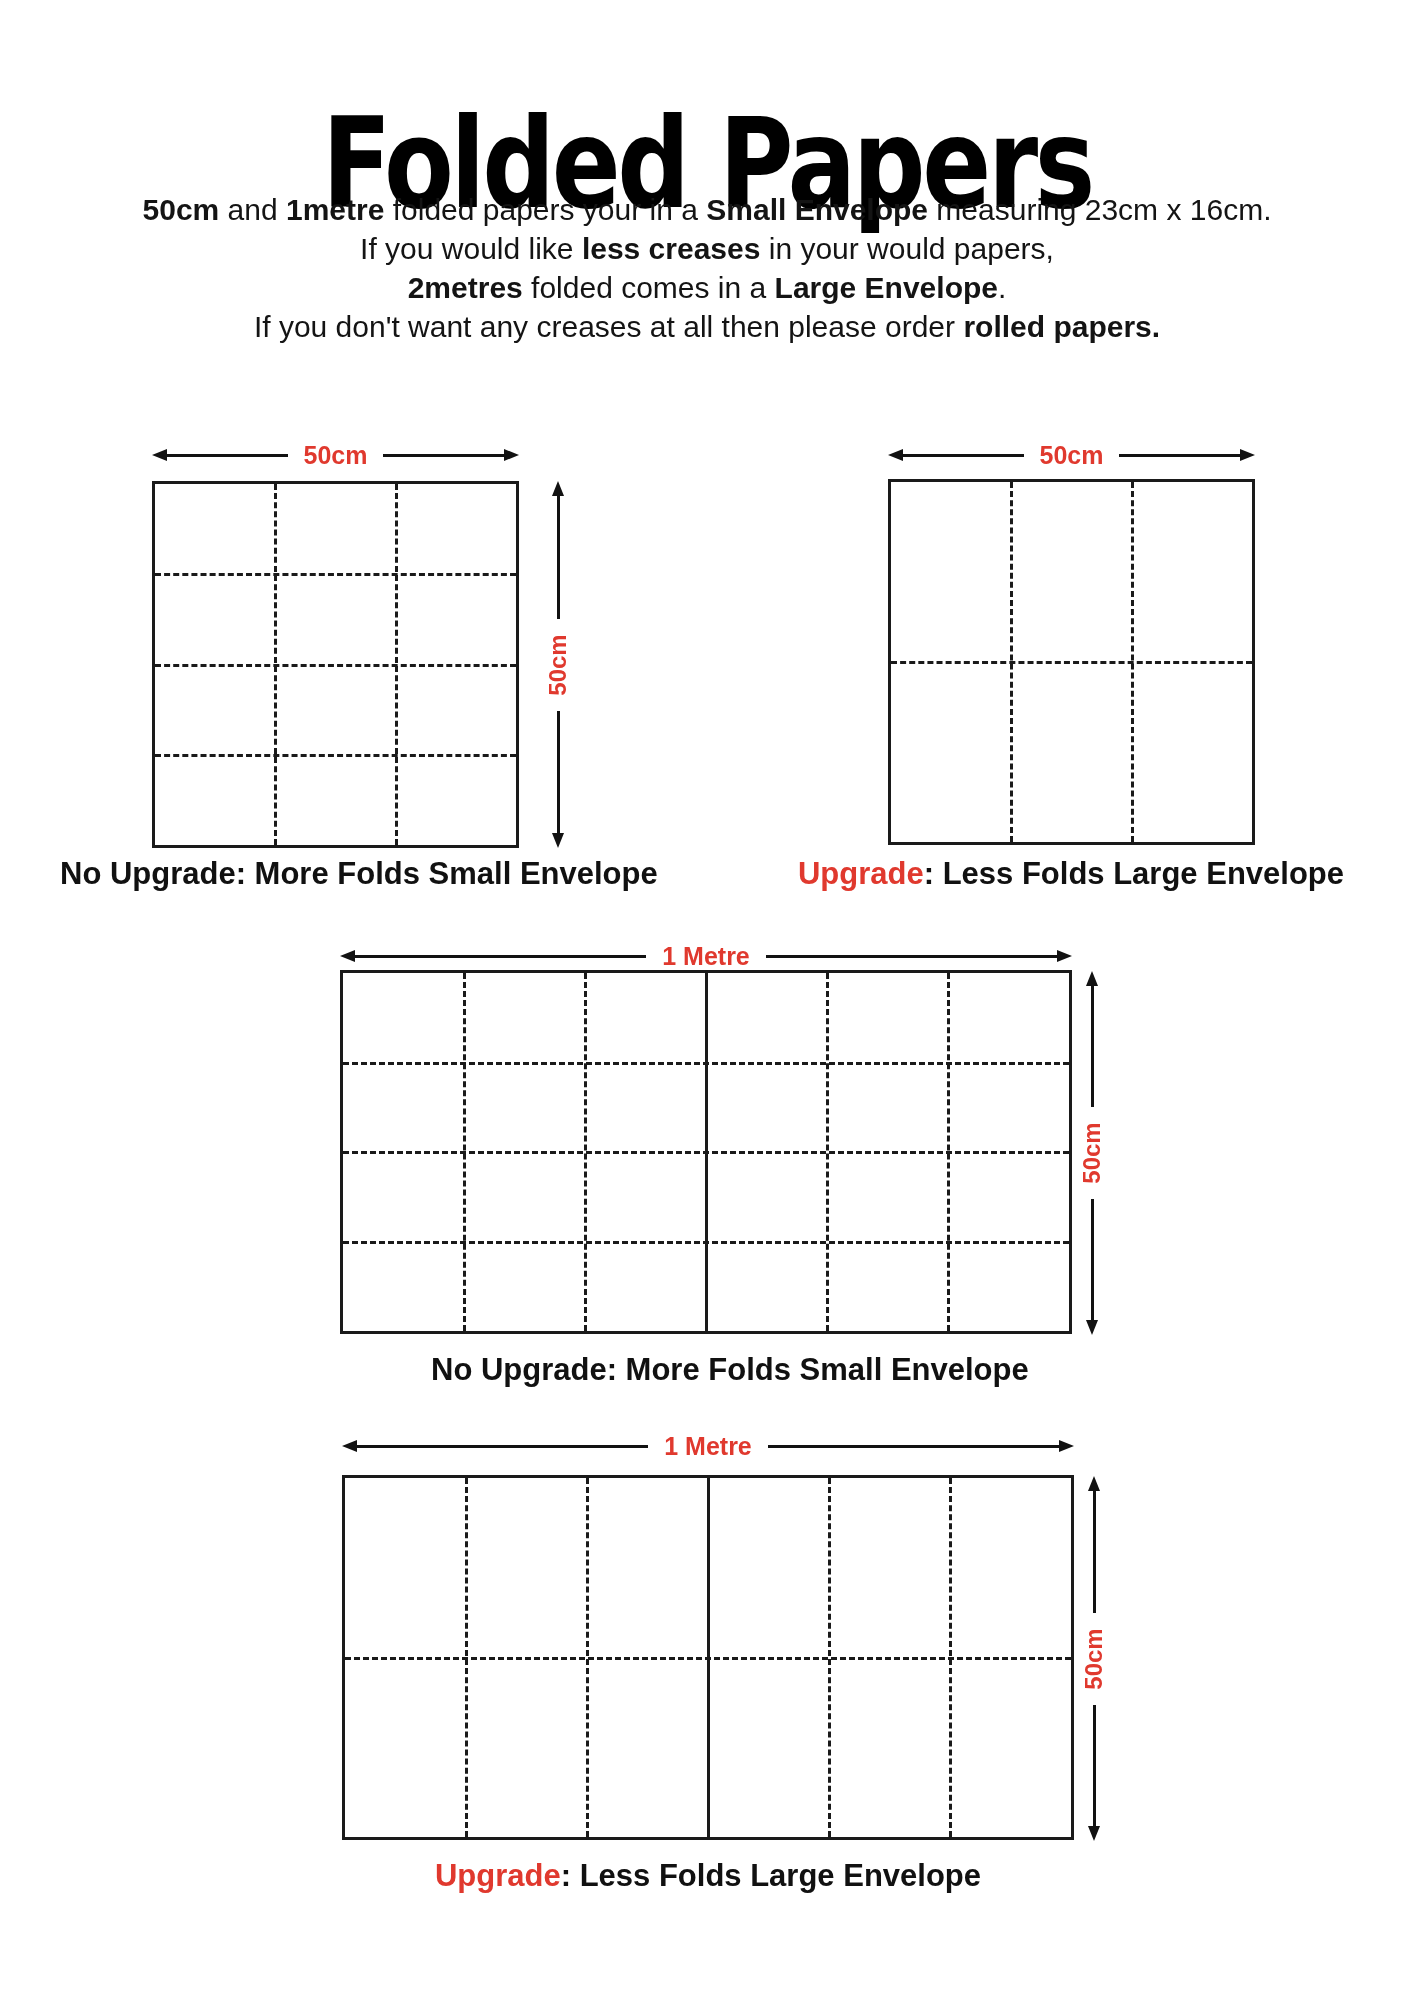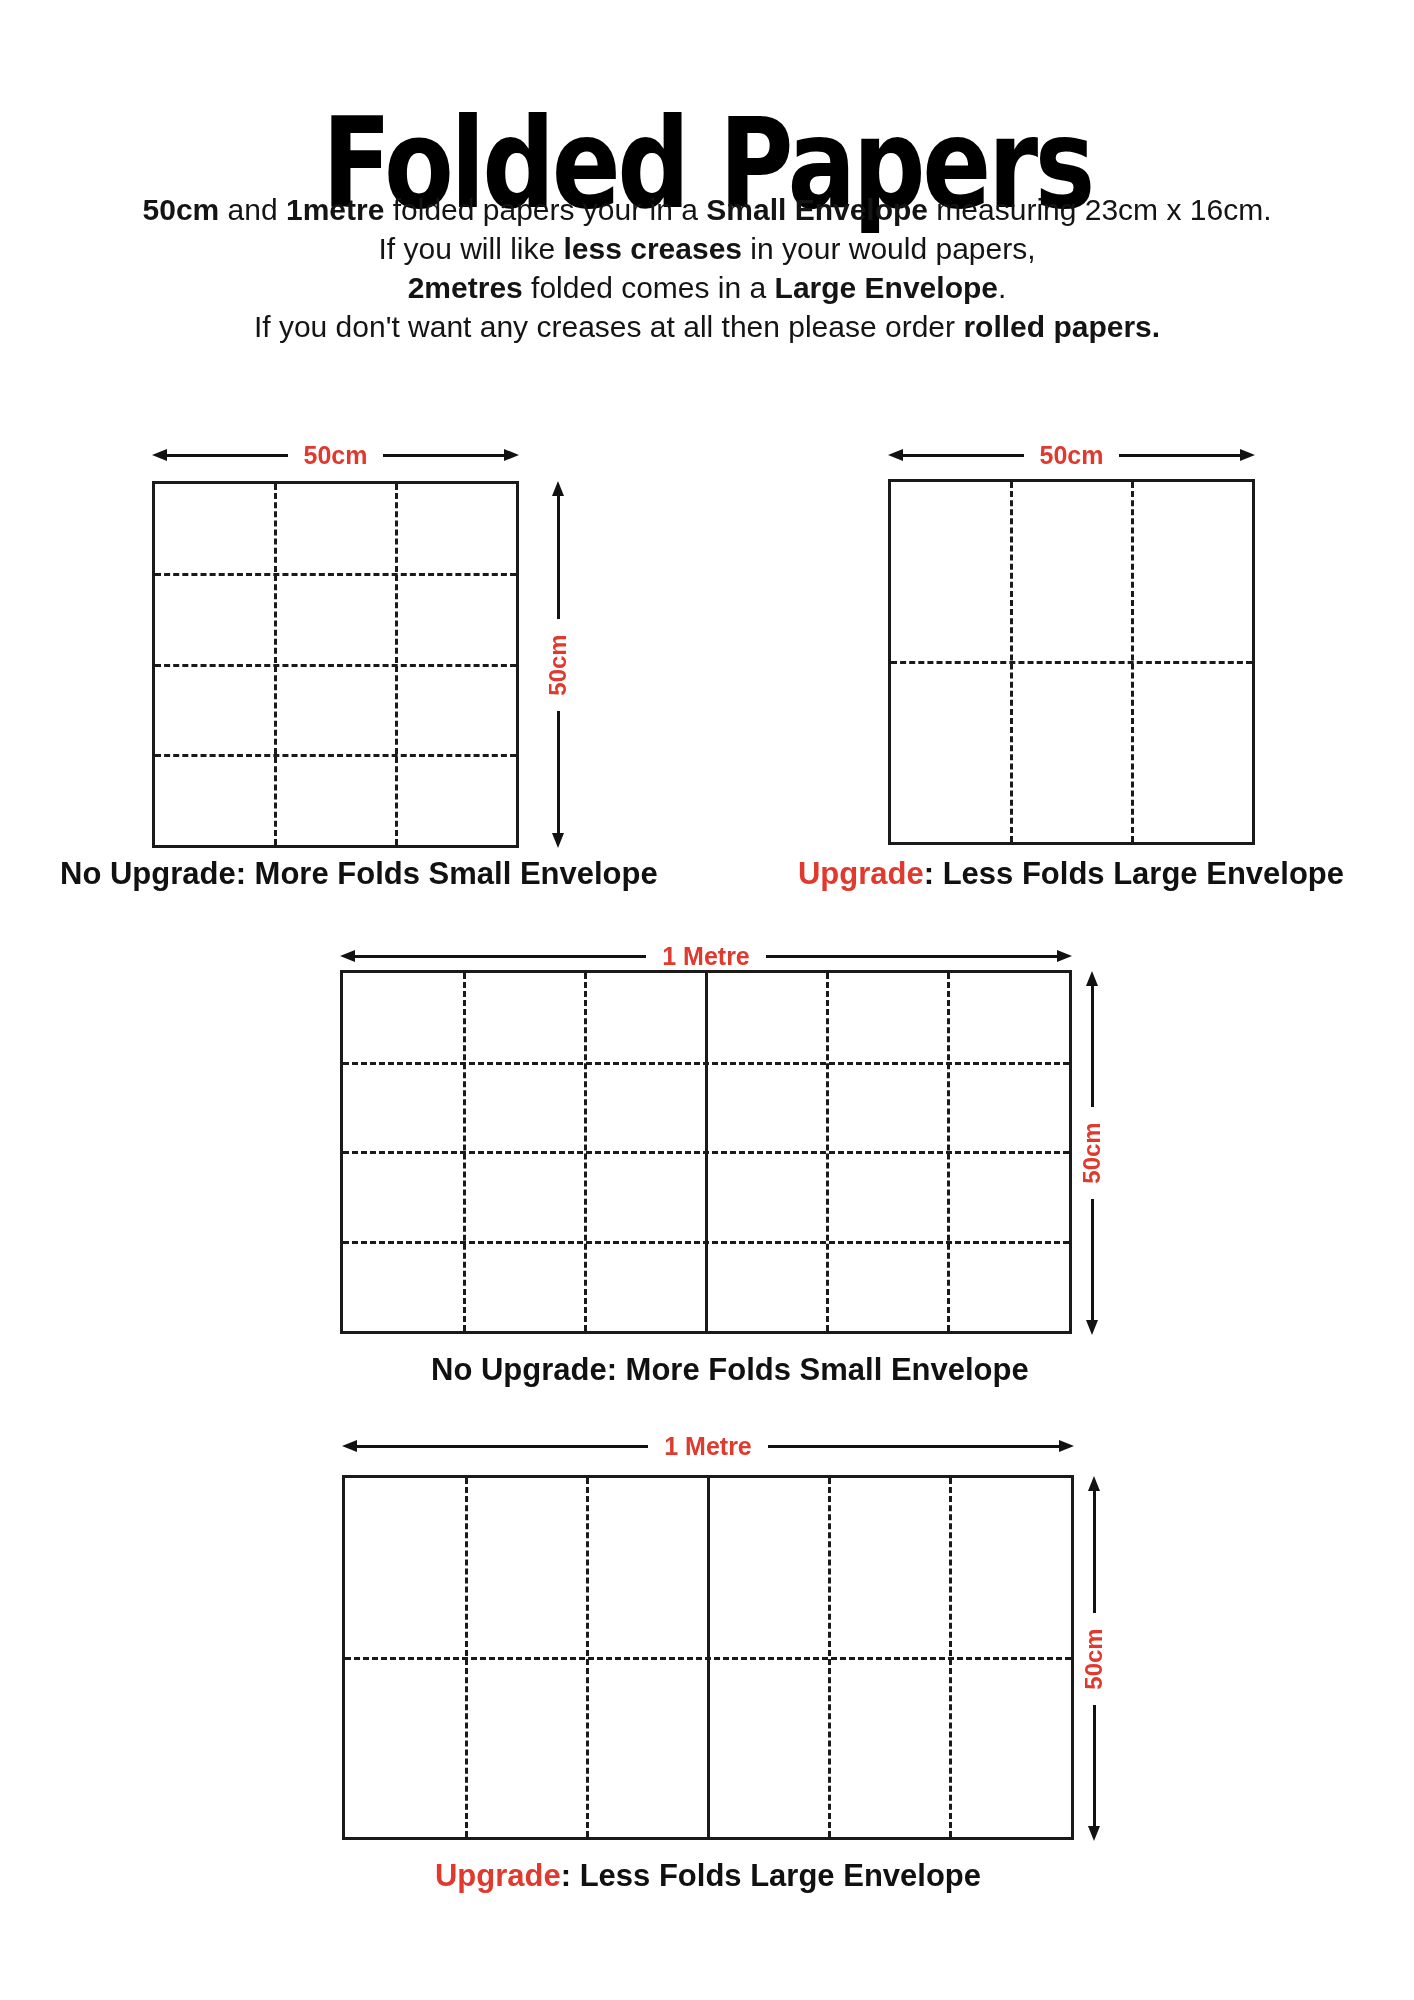--- a/index.html
+++ b/index.html
@@ -45,21 +45,21 @@
 </style>
 </head>
 <body>
 
 <div class="page">
 
   <h1 class="title">Folded Papers</h1>
 
   <div class="intro">
     <div class="iline"><span class="b">50cm</span><span> and </span><span class="b">1metre</span><span> folded papers your in a </span><span class="b">Small Envelope</span><span> measuring 23cm x 16cm.</span></div>
-    <div class="iline"><span>If you will like </span><span class="b">less creases</span><span> in your would papers,</span></div>
+    <div class="iline"><span>If you would like </span><span class="b">less creases</span><span> in your would papers,</span></div>
     <div class="iline"><span class="b">2metres</span><span> folded comes in a </span><span class="b">Large Envelope</span><span>.</span></div>
     <div class="iline"><span>If you don't want any creases at all then please order </span><span class="b">rolled papers.</span></div>
   </div>
 
   <div class="harrow" style="left:152px;top:447px;width:367px;">
     <span class="ah left"></span>
     <span class="hline"></span>
     <span class="hlabel">50cm</span>
     <span class="hline"></span>
     <span class="ah right"></span>

